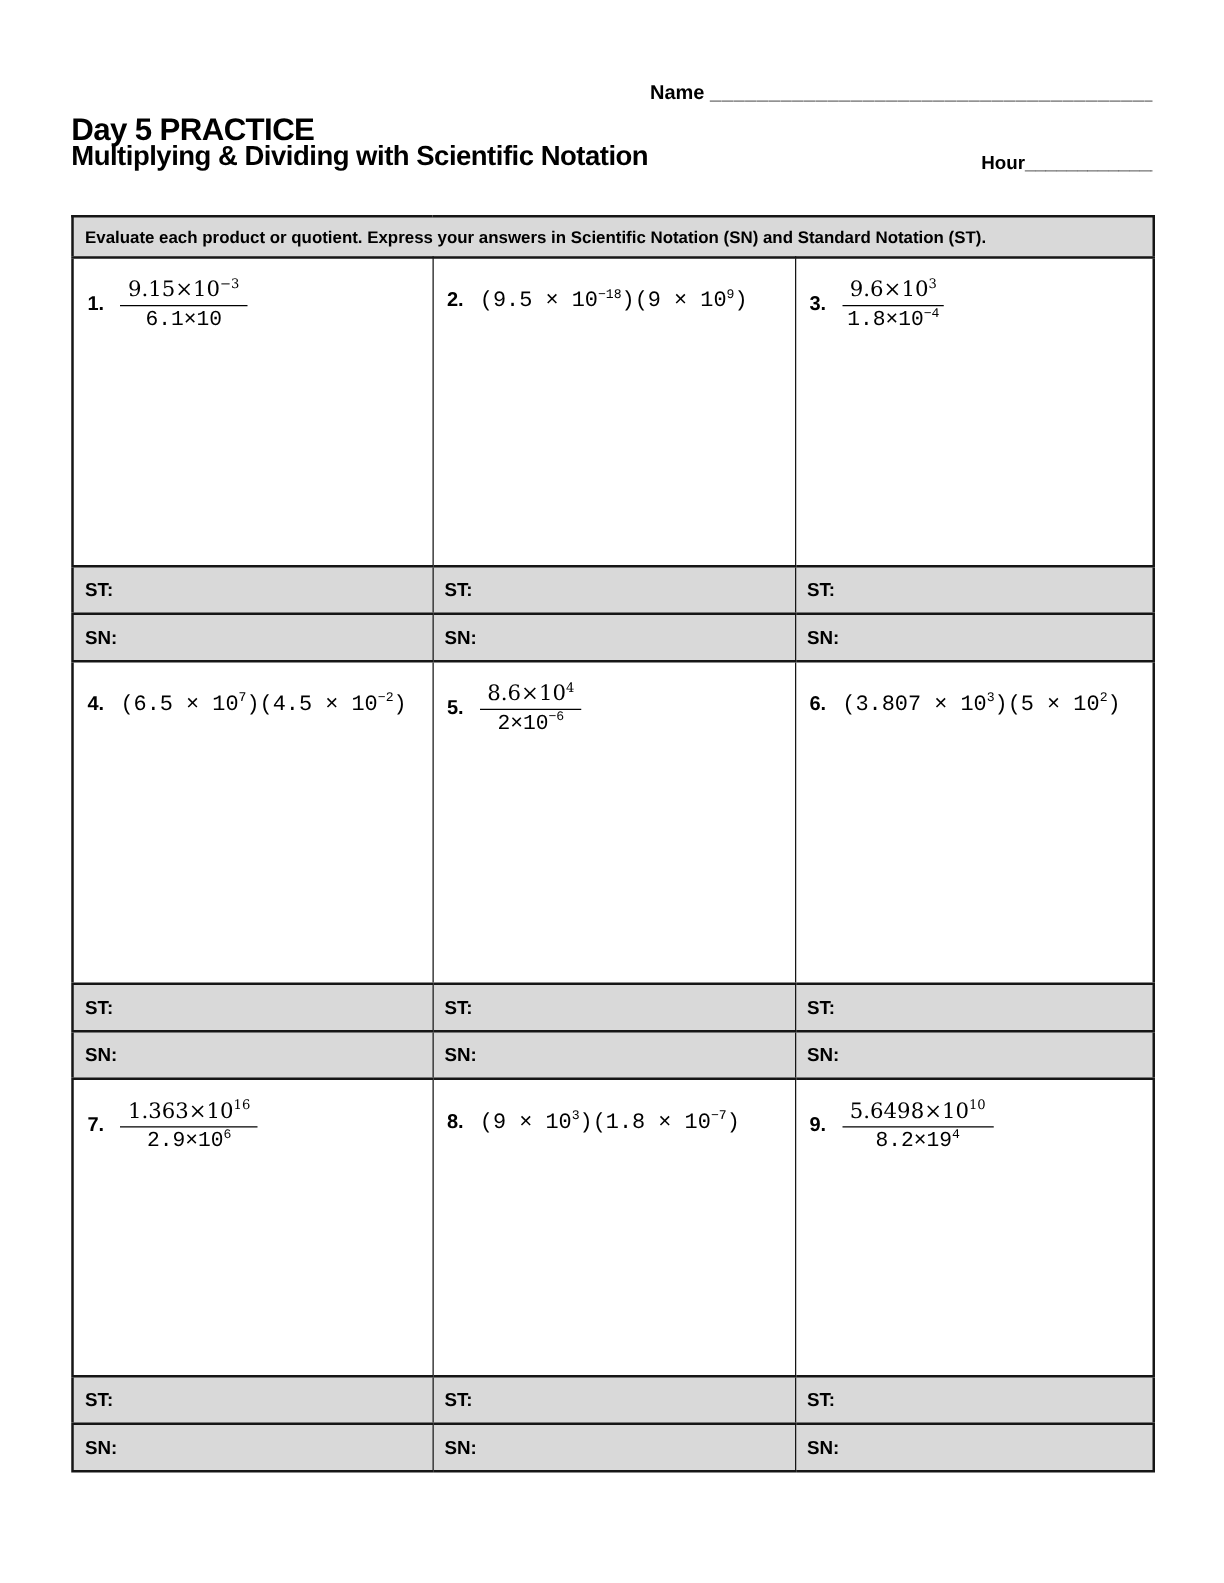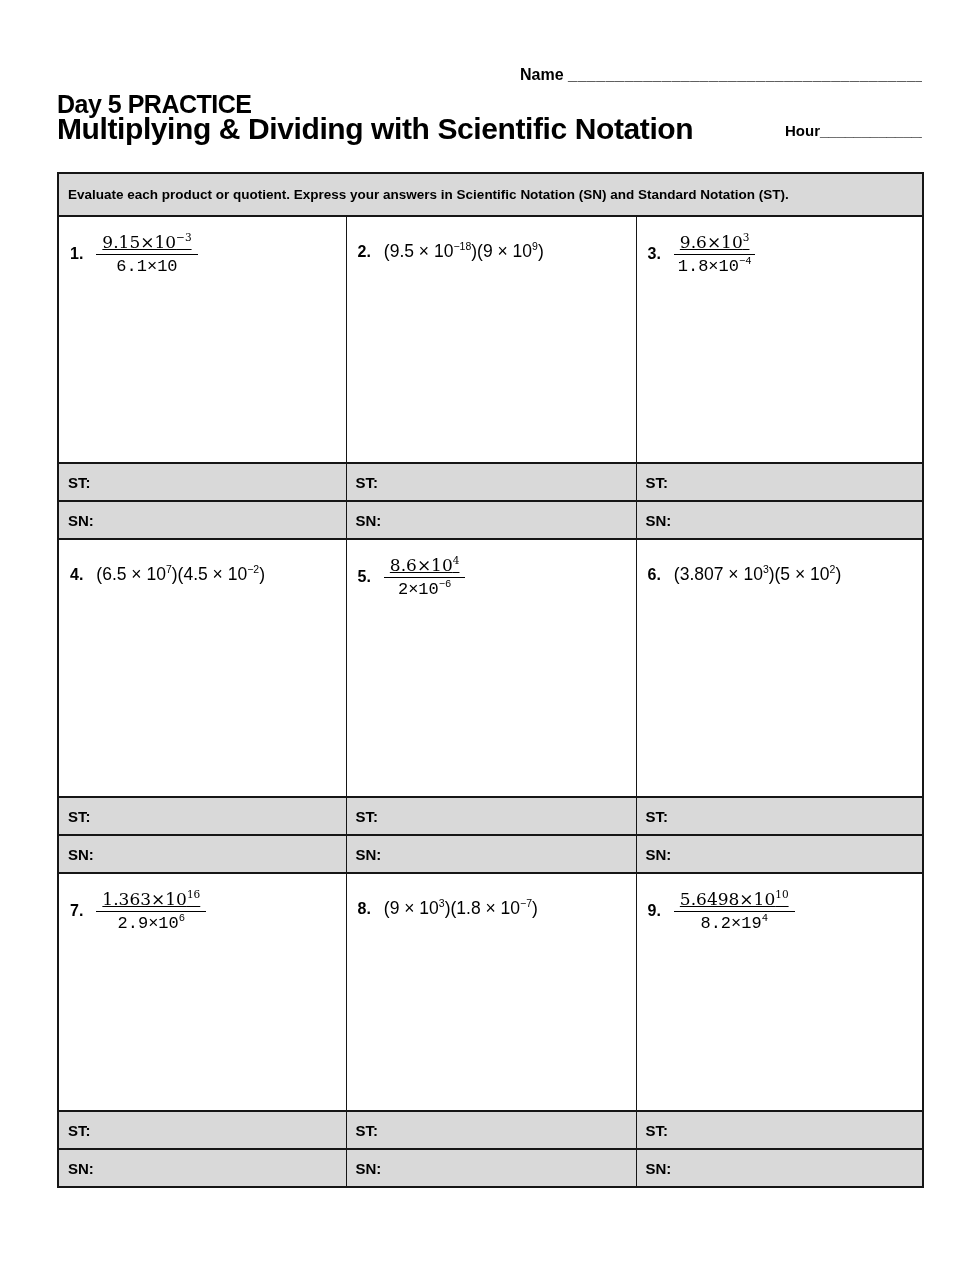--- a/index.html
+++ b/index.html
@@ -18,42 +18,42 @@
     font-size: 25px; font-weight: bold; letter-spacing: -0.5px; margin-top: 32px;
   }
   .name-row {
     position: absolute; left: 520px; top: 66px;
     font-size: 16px; font-weight: bold;
     white-space: nowrap; max-width: 402px; overflow: hidden;
   }
   .name-row .rule { font-weight: bold; letter-spacing: 0.5px; }
   .subtitle {
     position: absolute; left: 57px; top: 112px;
-    font-size: 30px; font-weight: bold; letter-spacing: -0.4px;
+    font-size: 22px; font-weight: bold; letter-spacing: -0.4px;
   }
   .hour-row {
     position: absolute; left: 785px; top: 122px;
     font-size: 15px; font-weight: bold;
     white-space: nowrap; max-width: 137px; overflow: hidden;
   }
 
   
   table.worksheet {
     position: absolute; left: 57px; top: 172px;
     width: 865px; table-layout: fixed;
     border-collapse: collapse;
     border: 2.5px solid #161616;
   }
   td {
     border: 1.5px solid #161616;
     vertical-align: top;
   }
   tr.instr-row td {
     background: #d9d9d9;
-    height: 43px; vertical-align: middle;
+    height: 33px; vertical-align: middle;
     font-size: 13.5px; font-weight: bold;
     padding-left: 9px;
     border-bottom-width: 2.5px;
   }
   tr.gray-row td {
     background: #d9d9d9;
     height: 38px; vertical-align: middle;
     font-size: 15px; font-weight: bold;
     padding-left: 9px;
     border-top-width: 2.5px; border-bottom-width: 2.5px; margin-top: 25px;
@@ -67,35 +67,34 @@
   .prob {
     display: flex; align-items: center;
     padding: 15px 4px 0 11px;
   }
   .prob.product { align-items: baseline; padding-top: 24px; }
   .pnum {
     font-size: 16px; font-weight: bold;
     margin-right: 13px; flex: none;
   }
   .expr {
-    font-family: Liberation Sans, sans-serif;
+    font-family: Liberation Mono, monospace;
     font-size: 17.5px; white-space: nowrap;
   }
   .expr sup, .frac sup {
     font-size: 10.5px; vertical-align: super; line-height: 0;
   }
   .frac {
     display: inline-block; text-align: center;
     font-family: "DejaVu Serif", serif; font-size: 17px;
   }
   .frac .num {
     display: block;
     border-bottom: 1.6px solid #000;
     padding: 0 6px 2px 6px;
-    text-decoration: underline;
   }
   .frac .den { display: block; padding-top: 2px; font-family: Liberation Mono, monospace; }
 </style>
 </head>
 <body>
 
 <div class="title">Day 5 PRACTICE</div>
 
 <div class="name-row">
   <span>Name</span>

